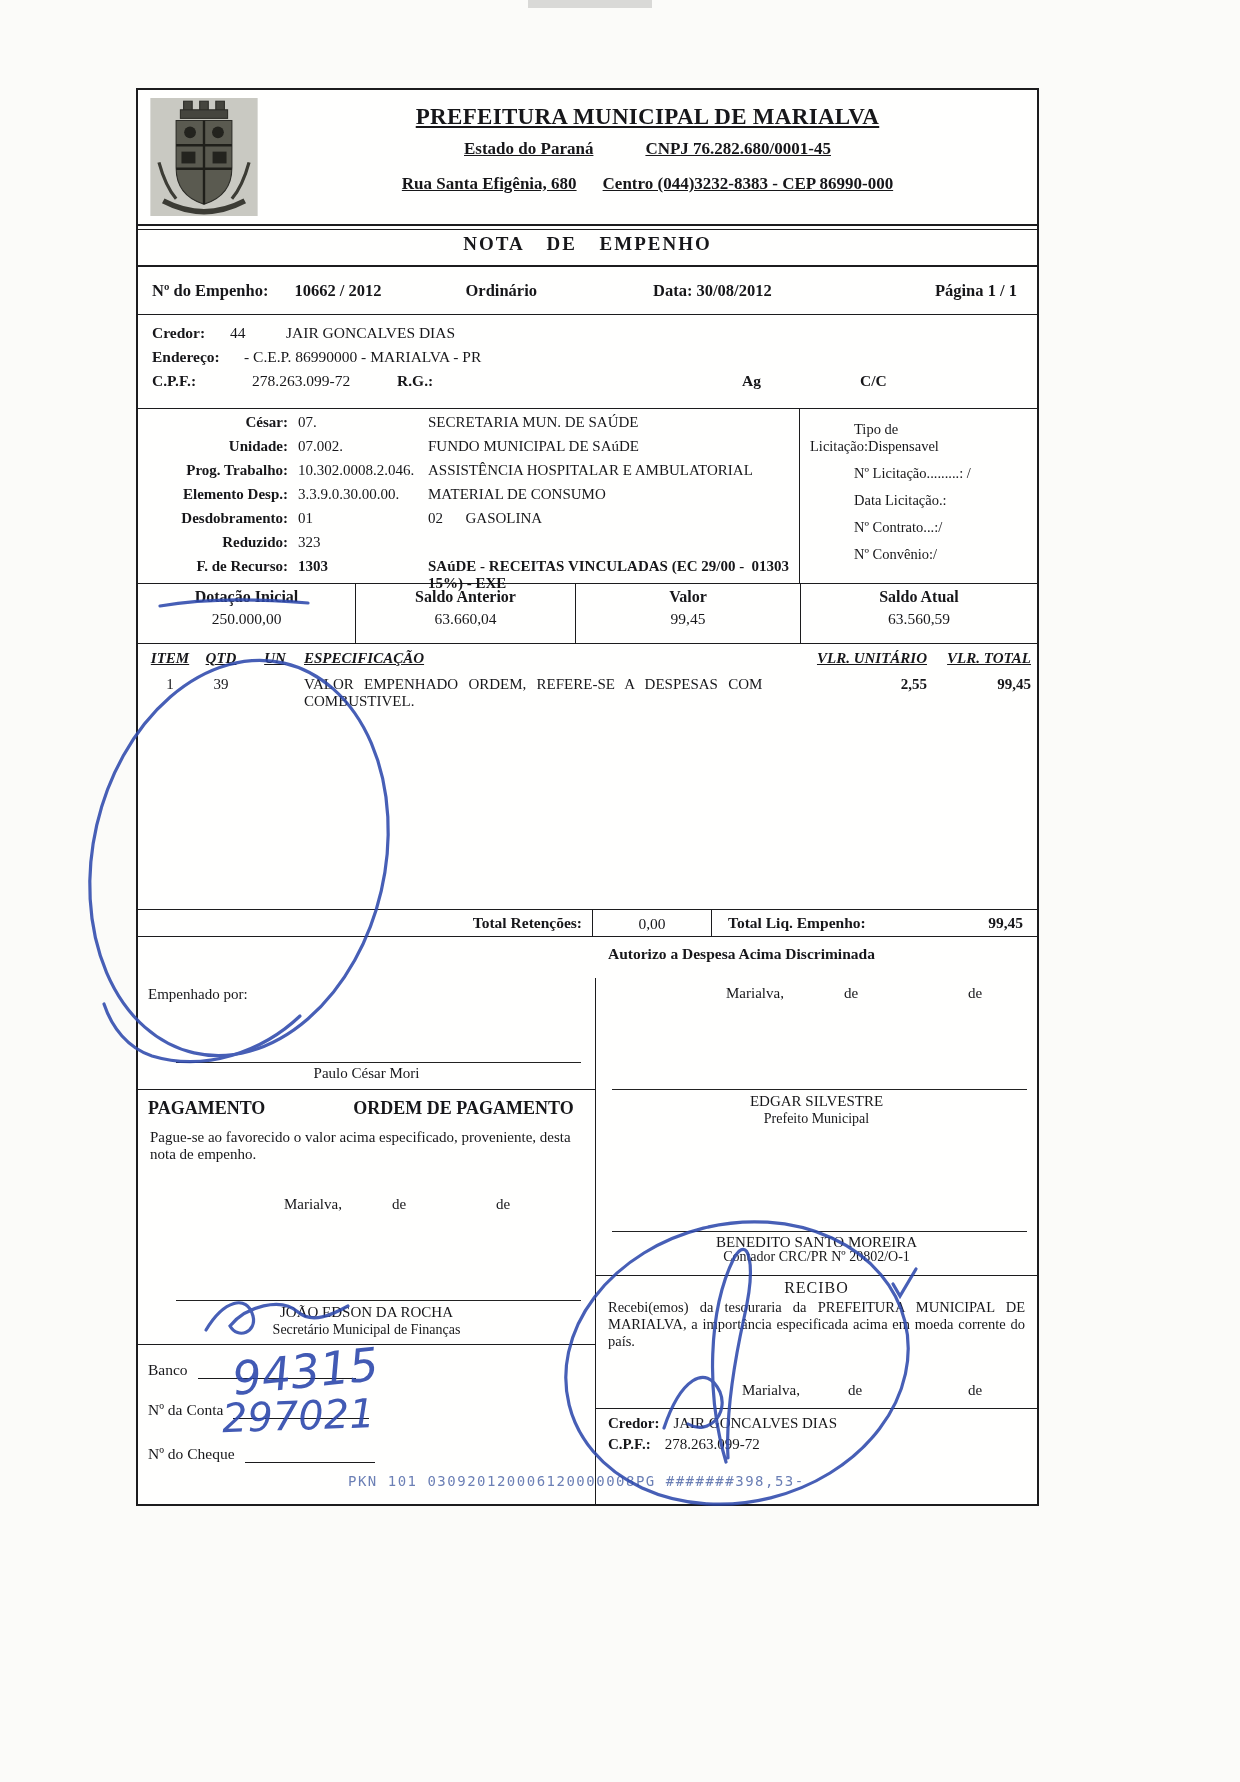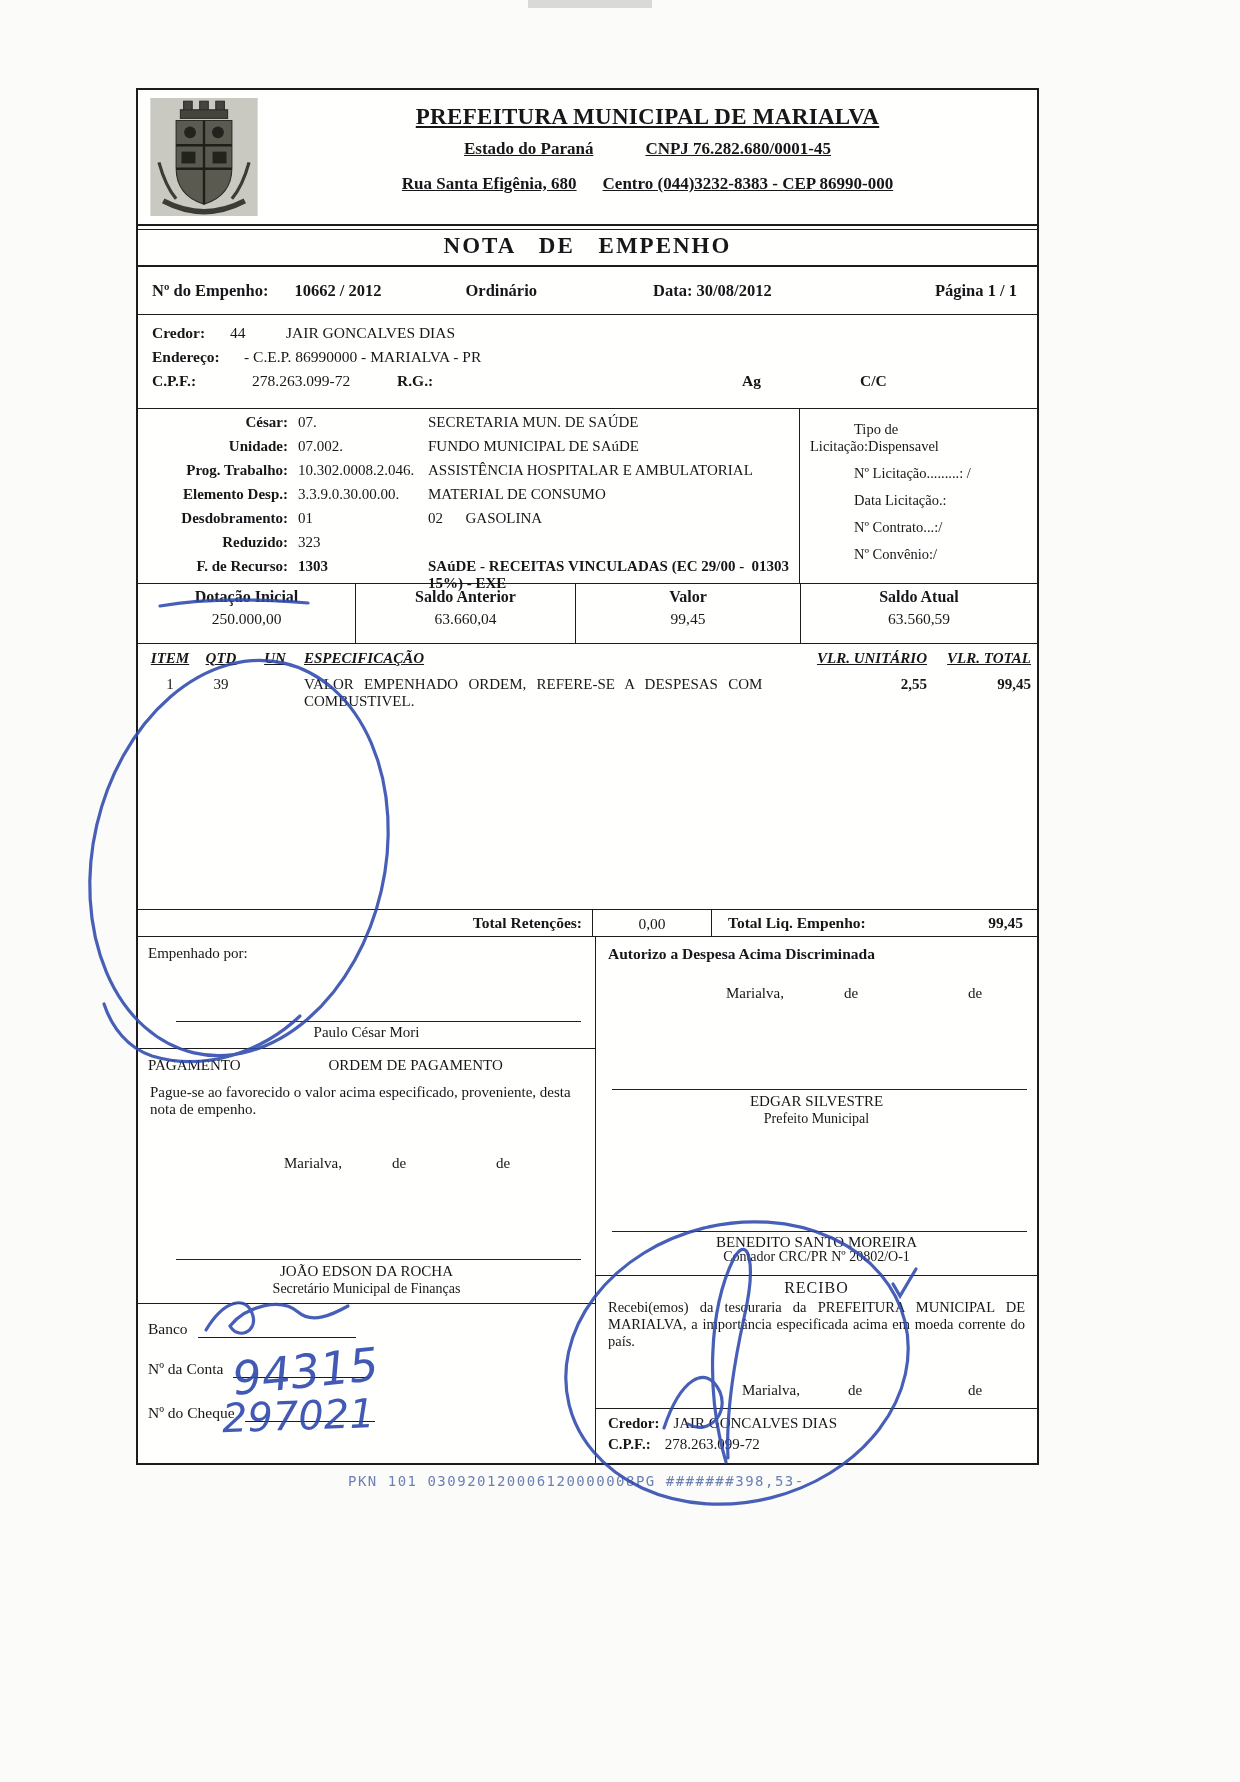--- a/index.html
+++ b/index.html
@@ -15,21 +15,21 @@
   .logo-box { width:108px; height:118px; margin:8px 0 0 12px; flex:none; }
   .hlines { flex:1; text-align:center; padding-top:14px; }
   .h-title { font-size:23px; font-weight:bold; text-decoration:underline; letter-spacing:0.3px; }
   .h-l2 { margin-top:9px; font-size:17px; font-weight:bold; }
   .h-l2 .s1 { margin-right:52px; text-decoration:underline; }
   .h-l2 .s2 { text-decoration:underline; }
   .h-l3 { margin-top:15px; font-size:17px; font-weight:bold; }
   .h-l3 .s1 { margin-right:26px; text-decoration:underline; }
   .h-l3 .s2 { text-decoration:underline; }
 
-  .titlebar { margin-top:3px; border-top:1px solid #1c1c1e; border-bottom:2px solid #1c1c1e; height:38px; text-align:center; font-size:23px; font-weight:bold; letter-spacing:2px; word-spacing:16px; padding-top:3px; }
+  .titlebar { margin-top:3px; border-top:1px solid #1c1c1e; border-bottom:2px solid #1c1c1e; height:38px; text-align:center; font-size:19px; font-weight:bold; letter-spacing:2px; word-spacing:16px; padding-top:3px; }
 
   .emp-row { display:flex; align-items:center; height:48px; border-bottom:1px solid #1c1c1e; font-size:16.5px; font-weight:bold; }
   .emp-row .e-lab { margin-left:14px; }
   .emp-row .e-num { margin-left:26px; }
   .emp-row .e-kind { margin-left:84px; }
   .emp-row .e-date { margin-left:116px; }
   .emp-row .e-page { margin-left:auto; margin-right:20px; }
 
   .credor { height:94px; border-bottom:1px solid #1c1c1e; font-size:15.5px; padding-top:6px; }
   .cr-line { display:flex; padding:3px 0 3px 14px; }
@@ -78,32 +78,32 @@
   .ir-tot { width:104px; text-align:right; flex:none; }
 
   .totals { display:flex; height:28px; align-items:center; border-top:1px solid #1c1c1e; border-bottom:1px solid #1c1c1e; font-size:15.5px; }
   .tt-c1 { width:454px; text-align:right; font-weight:bold; padding-right:10px; flex:none; }
   .tt-c2 { width:120px; text-align:center; border-left:1px solid #1c1c1e; border-right:1px solid #1c1c1e; align-self:stretch; line-height:27px; flex:none; }
   .tt-c3 { flex:1; display:flex; justify-content:space-between; padding:0 14px 0 16px; }
   .tt-c3 .lab { font-weight:bold; }
   .tt-c3 .val { font-weight:bold; }
 
   .bottom { display:flex; }
-  .bcol-left { width:458px; border-right:1px solid #1c1c1e; flex:none; }
+  .bcol-left { width:458px; border-right:1px solid #1c1c1e; flex:none;margin-top:41px; }
   .bcol-right { flex:1; }
 
   .empenhado-box { height:112px; border-bottom:1px solid #1c1c1e; position:relative; font-size:15px; }
   .emp-label { position:absolute; left:10px; top:8px; }
   .sigrule { position:absolute; left:38px; right:14px; border-top:1.5px solid #222; }
   .sigrule.r { left:16px; right:10px; }
   .signame { position:absolute; left:0; right:0; text-align:center; font-size:15px; }
   .sigrole { position:absolute; left:0; right:0; text-align:center; font-size:14px; }
 
   .pagamento-box { height:255px; border-bottom:1px solid #1c1c1e; position:relative; font-size:15px; }
-  .pg-hdr { display:flex; padding:8px 0 0 10px; font-weight:normal; font-size:15px; }
+  .pg-hdr { display:flex; padding:8px 0 0 10px; font-weight:bold; font-size:18px; }
   .pg-sub { margin-left:88px; }
   .pg-body { padding:10px 16px 0 12px; max-width:458px; }
   .cityline { position:absolute; left:0; right:0; font-size:15px; height:20px; }
   .cityline span { position:absolute; }
 
   .banco-box { height:159px; position:relative; font-size:15.5px; }
   .fieldrow { position:absolute; left:10px; right:0; }
   .wline { display:inline-block; border-bottom:1.5px solid #1b1b1d; height:16px; vertical-align:bottom; margin-left:10px; }
 
   .autorizo-box { height:339px; border-bottom:1px solid #1c1c1e; position:relative; font-size:15px; }

